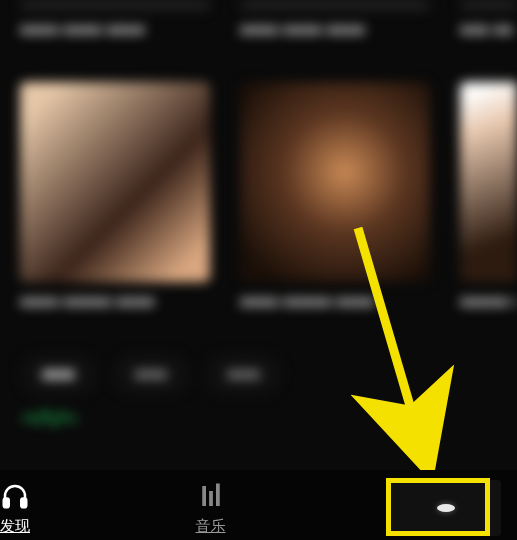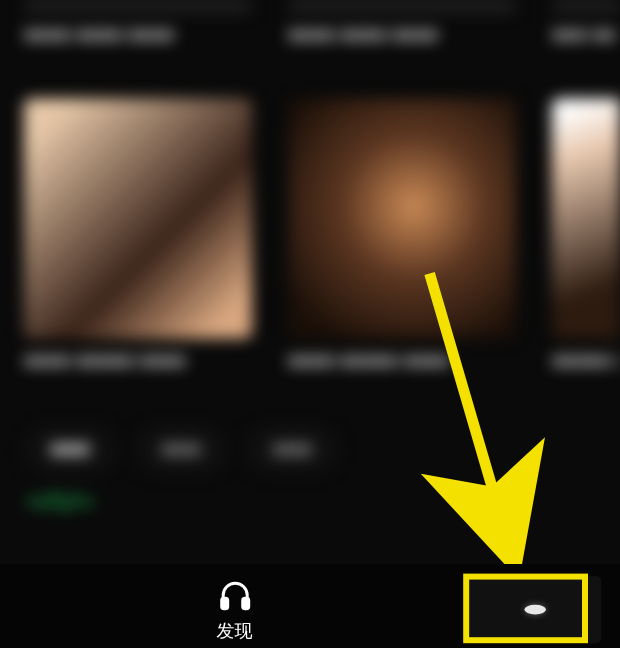--- a/index.html
+++ b/index.html
@@ -70,23 +70,24 @@
       height:70px;
       display:flex;
       align-items:center;
       background:#050505;
       padding-top:6px;
     }
     .nav-item{
       flex:1;
       display:flex;
       flex-direction:column;
-      align-items:center;
+      align-items:flex-start;
       gap:6px;
       color:#999;
+      text-decoration:underline;
     }
     .nav-item.active{color:#fff;}
     .nav-label{font-size:15px;}
     .nav-icon{width:30px;height:30px;display:flex;align-items:center;justify-content:center;}
     .nav-player{
       flex:0 0 110px;
       margin-right:16px;
       height:56px;
       background:#111;
       border-radius:4px;
@@ -176,20 +177,30 @@
     <span class="nav-icon">
       <svg width="30" height="30" viewBox="0 0 24 24" fill="none" stroke="#fff" stroke-width="2">
         <path d="M4 14v-2a8 8 0 0 1 16 0v2"></path>
         <rect x="3" y="14" width="4" height="7" rx="1.5" fill="#fff"></rect>
         <rect x="17" y="14" width="4" height="7" rx="1.5" fill="#fff"></rect>
       </svg>
     </span>
     <span class="nav-label">发现</span>
   </div>
 
+  <div class="nav-item">
+    <span class="nav-icon">
+      <svg width="30" height="30" viewBox="0 0 24 24">
+        <rect x="5" y="4" width="3" height="16" fill="#888"></rect>
+        <rect x="10.5" y="8" width="3" height="12" fill="#888"></rect>
+        <rect x="16" y="2" width="3" height="18" fill="#888"></rect>
+      </svg>
+    </span>
+    <span class="nav-label">音乐</span>
+  </div>
 
   <div class="nav-player"></div>
 </div>
 
 <svg class="annot-arrow" width="150" height="260">
   <defs>
     <marker id="ah" markerWidth="12" markerHeight="12" refX="7" refY="6" orient="auto">
       <path d="M0,0 L12,6 L0,12 L3,6 Z" fill="#f5e100"></path>
     </marker>
   </defs>

